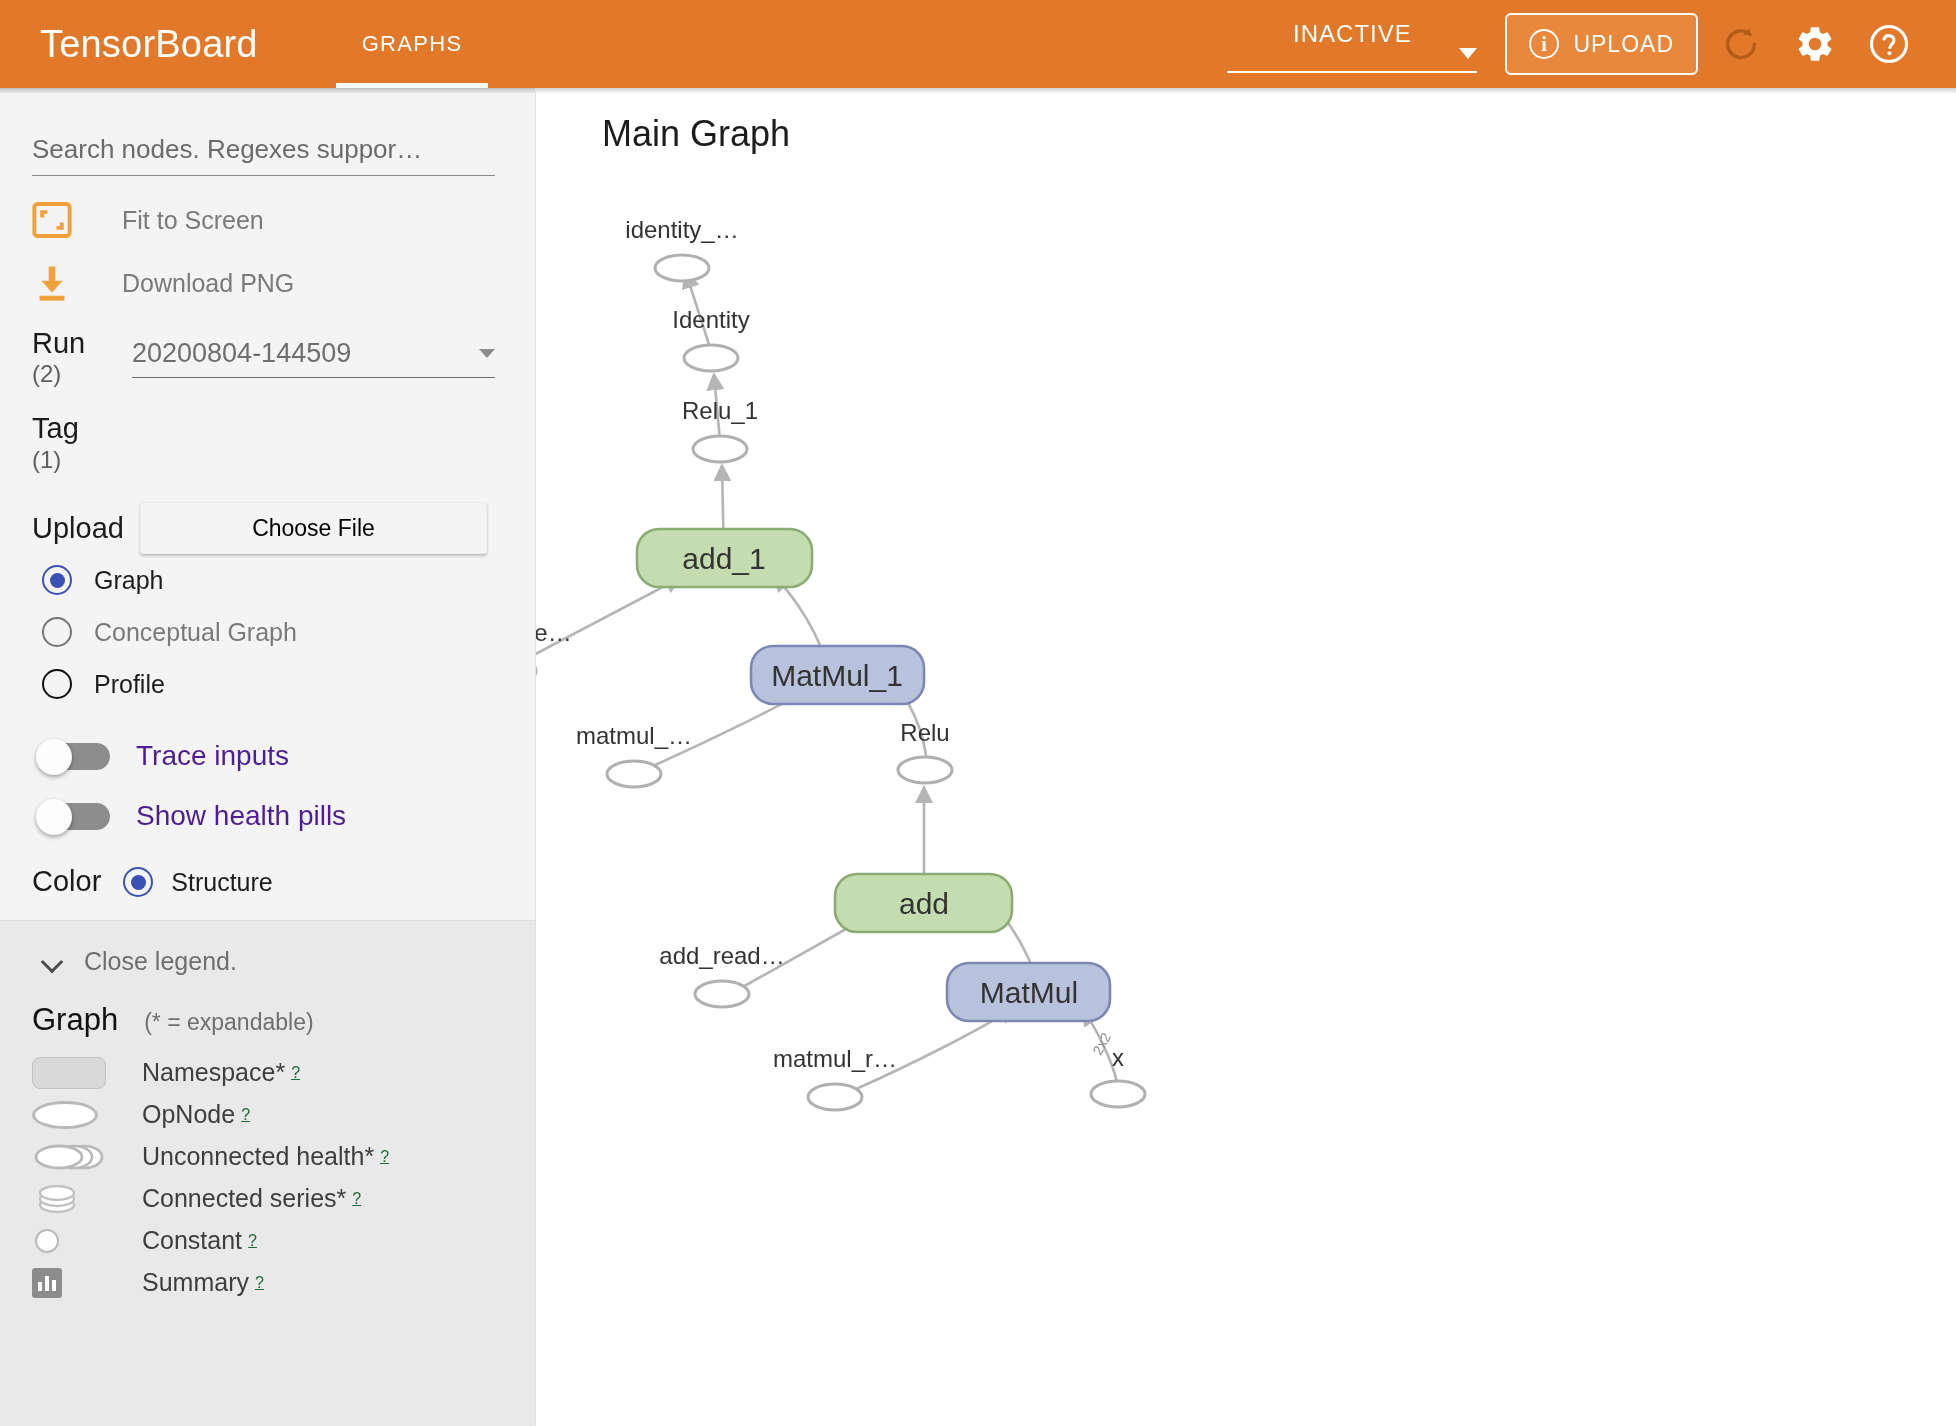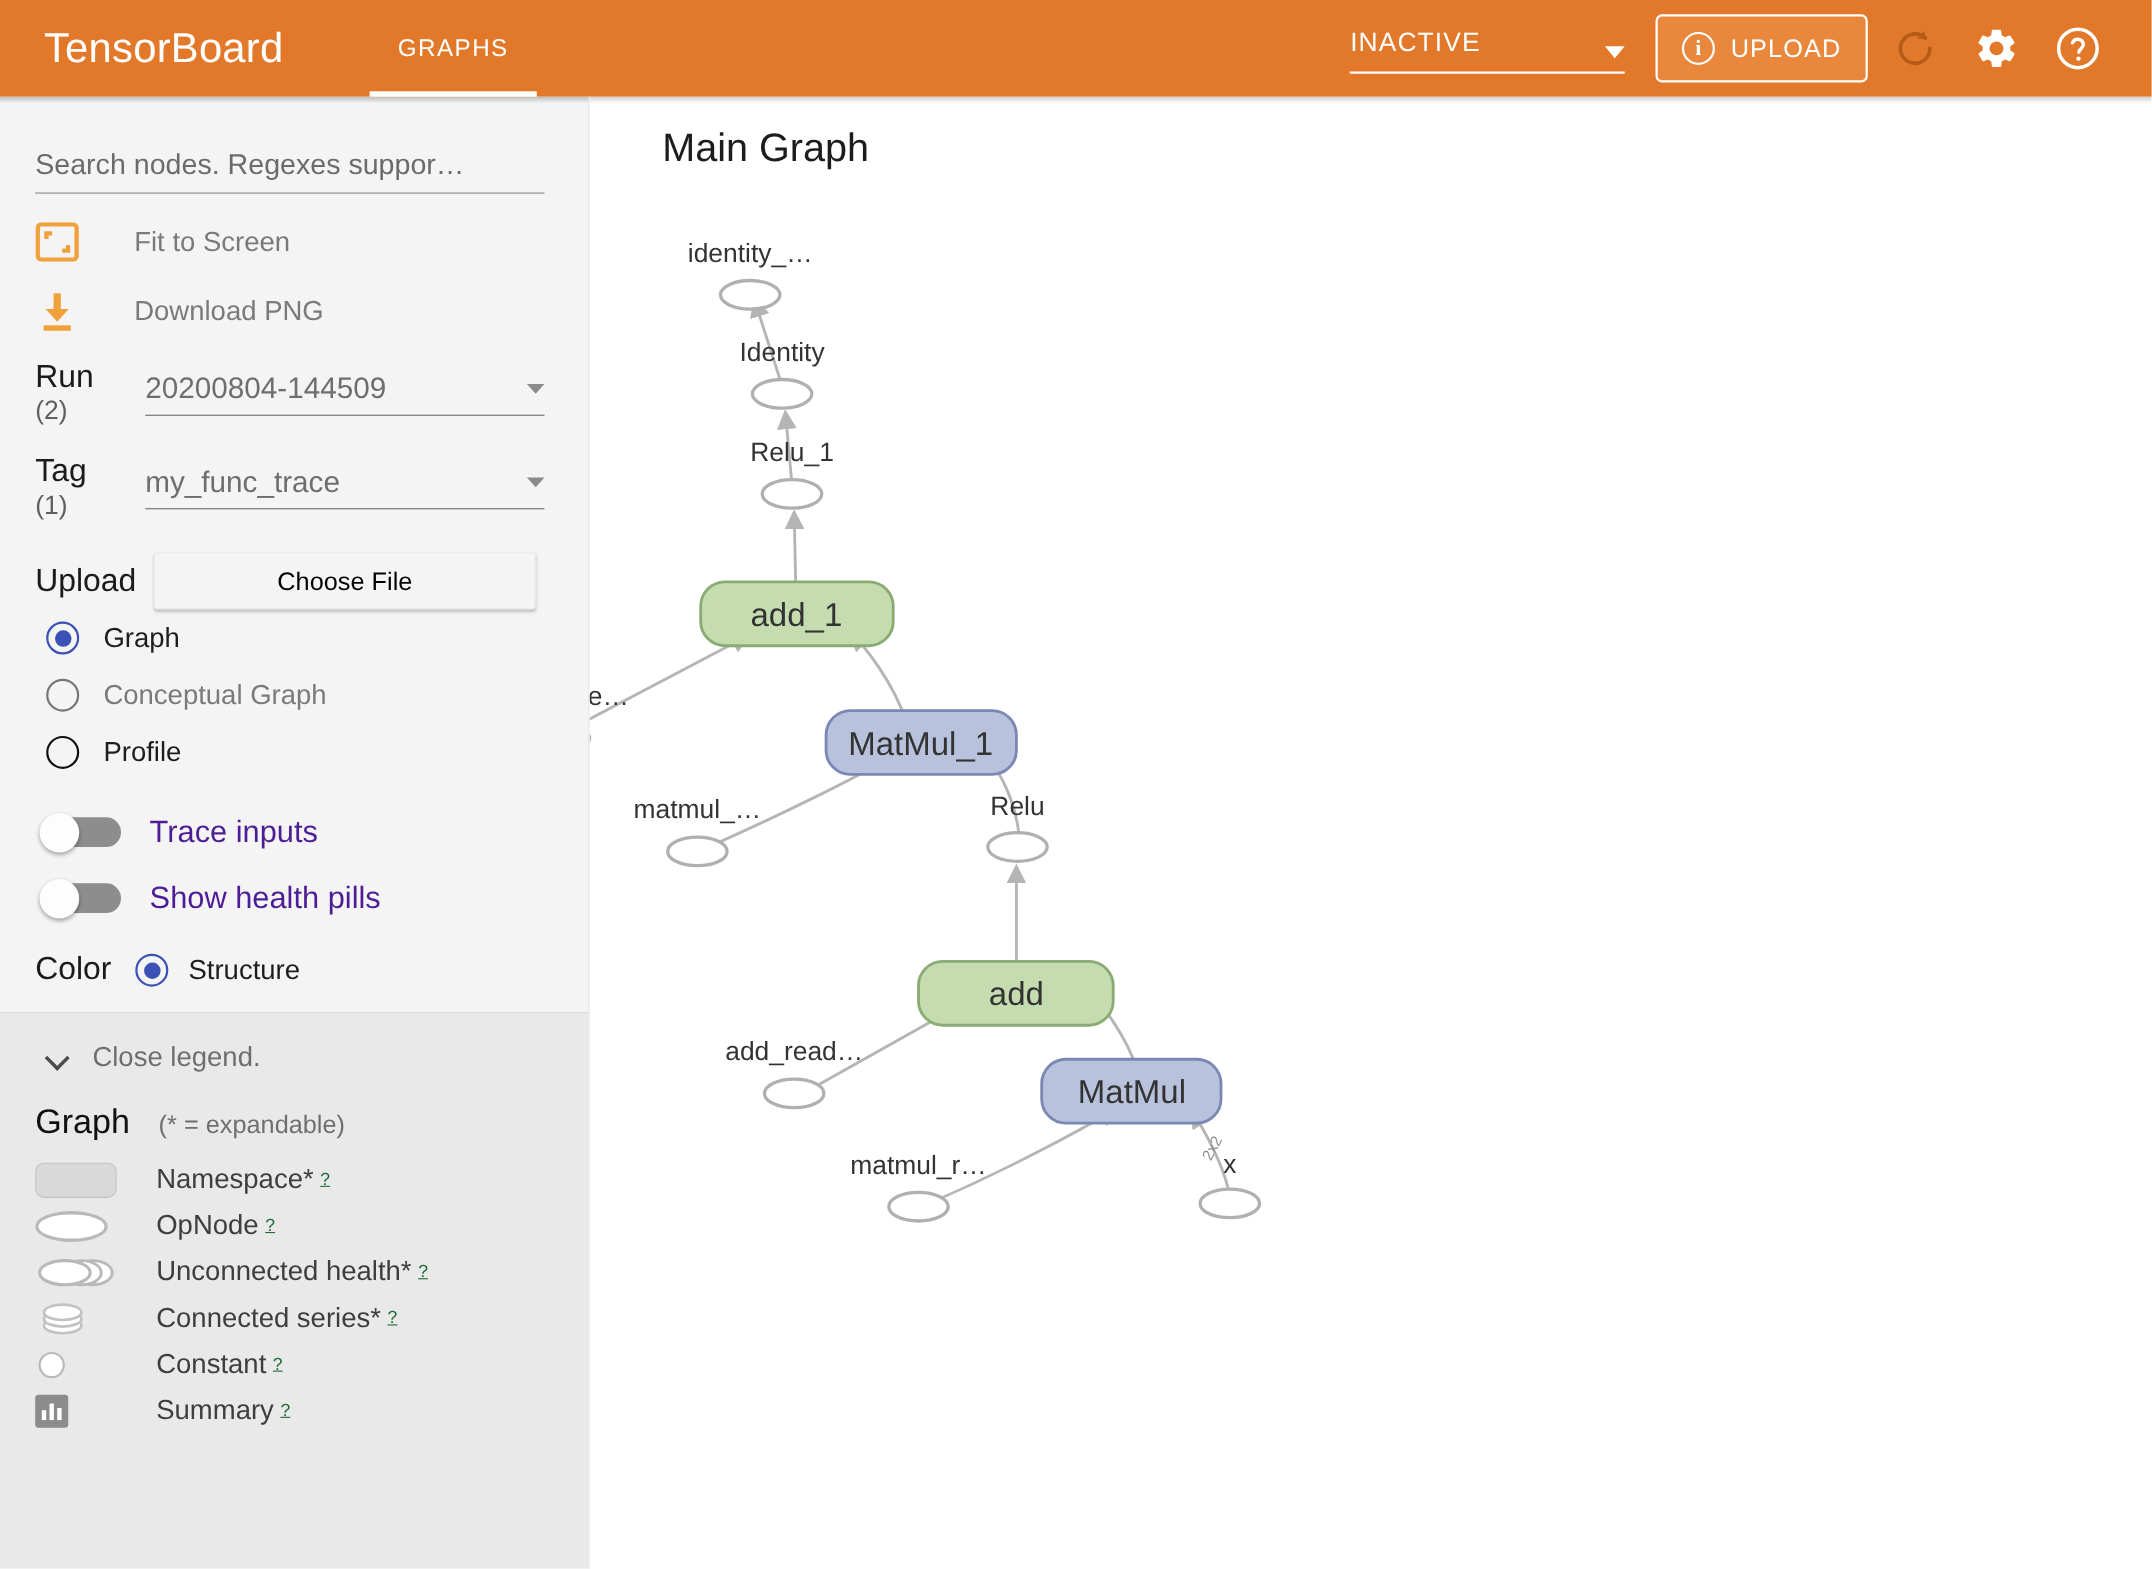--- a/index.html
+++ b/index.html
@@ -35,26 +35,27 @@
   .tab.active::after {
     content: ""; position: absolute; left: 0; right: 0; bottom: 0;
     height: 5px; background: #ffffff;
   }
   .header-right {
     margin-left: auto; display: flex; align-items: center;
     margin-right: 36px; gap: 0;
   }
   .inactive-select {
     position: relative;
-    display: flex; align-items: flex-end;
+    display: flex; align-items: center;
     min-width: 250px;
     border-bottom: 2px solid #ffffff;
     padding: 4px 0 12px 0;
     margin-right: 28px;
     cursor: pointer;
+    flex-direction: column;
   }
   .inactive-select .label {
     color: #ffffff; font-size: 24px; letter-spacing: 1px;
   }
   .caret-down {
     margin-left: auto;
     width: 0; height: 0;
     border-left: 9px solid transparent;
     border-right: 9px solid transparent;
     border-top: 11px solid #ffffff;
@@ -364,24 +365,20 @@
     <div class="field-select">
       <span class="val">20200804-144509</span>
       <span class="caret"></span>
     </div>
   </div>
 
   <div class="field-row">
     <div class="field-label">
       <span>Tag</span>
       <span class="field-count">(1)</span>
-    </div>
-    <div class="field-select">
-      <span class="val">my_func_trace</span>
-      <span class="caret"></span>
     </div>
   </div>
 
   <div class="upload-row">
     <div class="field-label">Upload</div>
     <div class="choose-file-btn">
       <span>Choose File</span>
     </div>
   </div>
 

